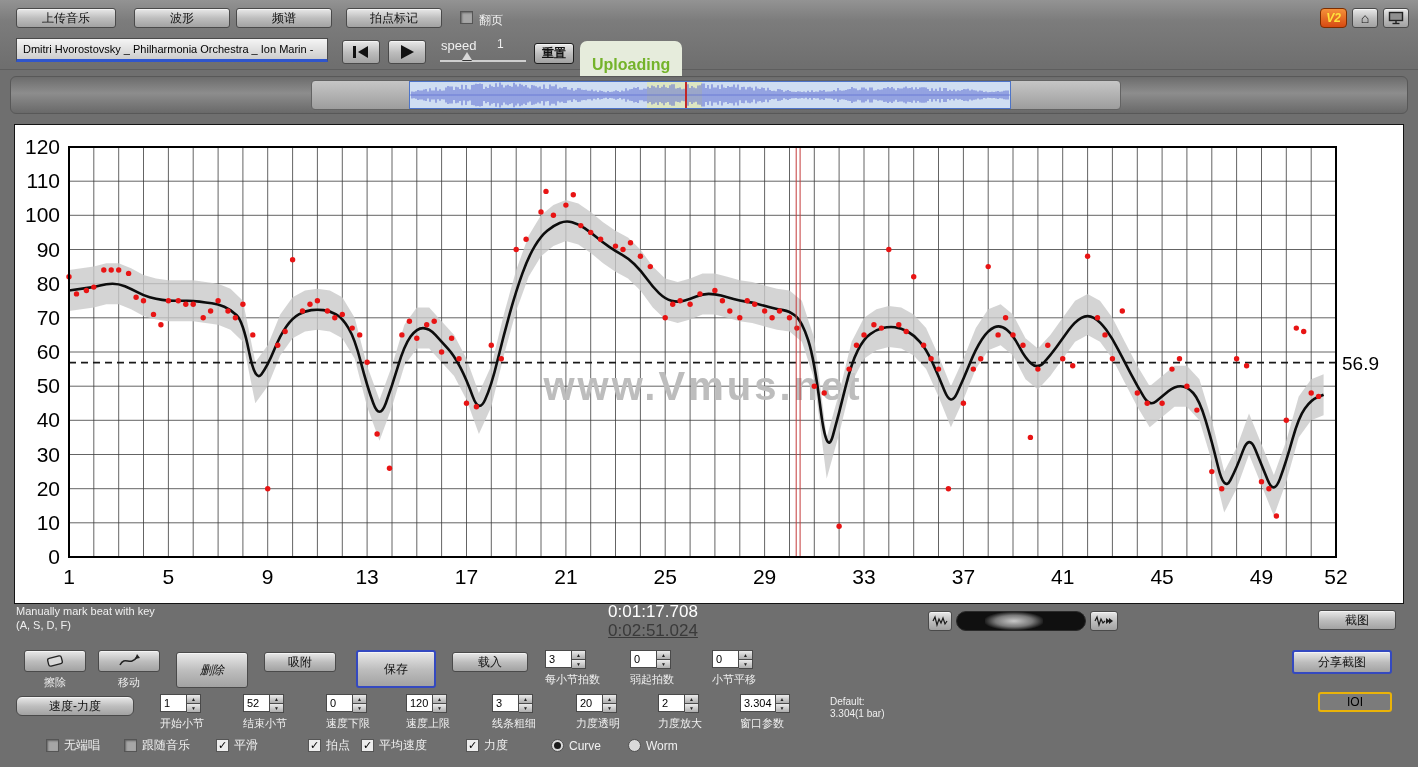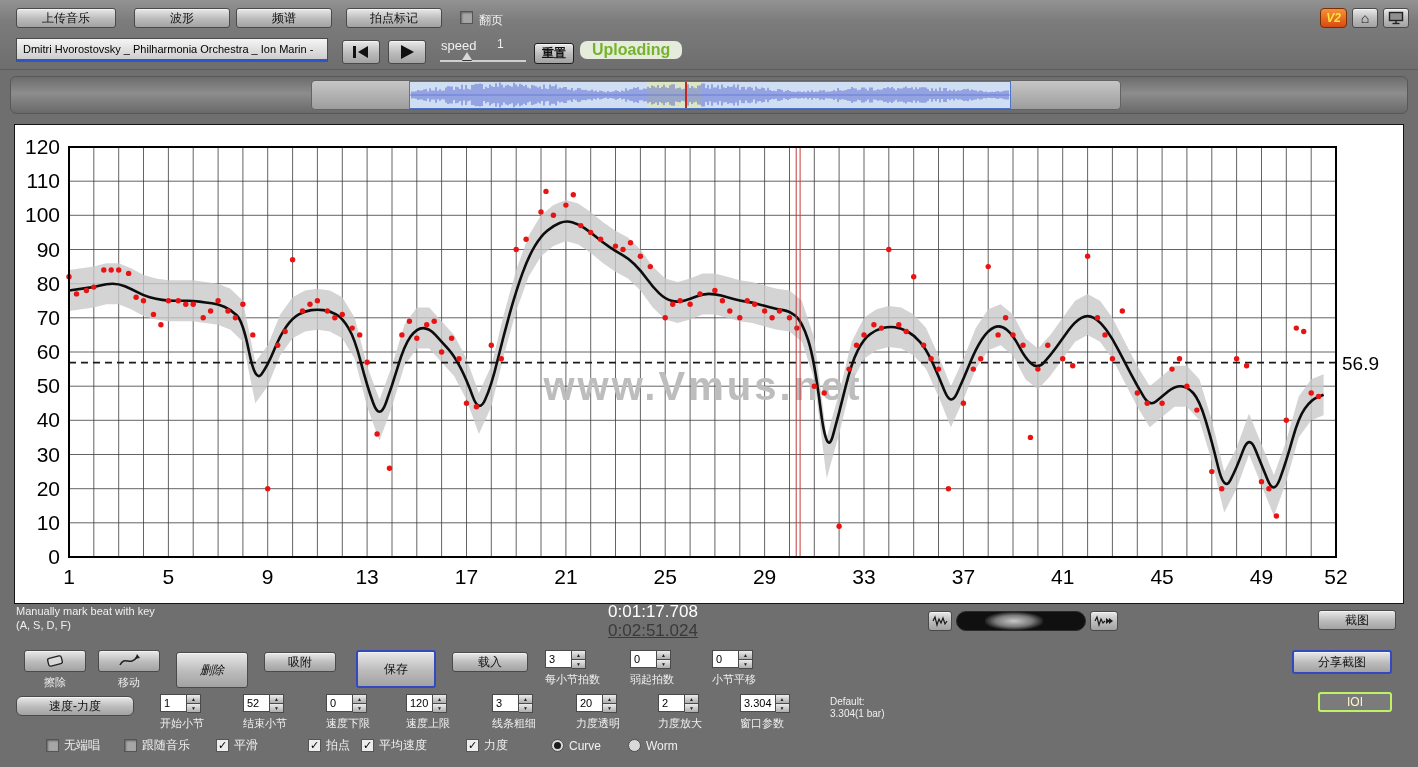--- a/index.html
+++ b/index.html
@@ -26,21 +26,21 @@
     position:absolute; background:linear-gradient(#f5f5f5,#cdcdcd);
     border:1px solid #4a4a4a; border-bottom:3px solid #2f55cc;
     font-size:11px; color:#000; padding:4px 6px; overflow:hidden; white-space:nowrap;
   }
   .v2-badge {
     position:absolute; display:flex; align-items:center; justify-content:center;
     background:linear-gradient(#f5913a,#d74a12); border:1px solid #7c2d00; border-radius:4px;
     color:#ffe23c; font-weight:bold; font-style:italic; font-size:12px;
   }
   .uploading {
-    position:absolute; background:#e6ecdc; border-radius:7px; padding:0 12px;
+    position:absolute; background:#e6ecdc; border-radius:7px; padding:15px 12px;
     color:#74b32a; font-weight:bold; font-size:16px;
   }
   .wave-strip {
     position:absolute; left:10px; top:76px; width:1398px; height:38px;
     background:linear-gradient(#6c6c6c,#8d8d8d 45%,#696969);
     border:1px solid #585858; border-radius:6px;
   }
   .wave-track {
     position:absolute; left:300px; top:3px; width:810px; height:30px;
     background:linear-gradient(#c6c6c6,#9d9d9d); border:1px solid #636363; border-radius:4px;
@@ -86,22 +86,22 @@
   .cb-box.checked { background:#ededed; box-shadow:none; }
   .cb-label { color:#f0f0f0; font-size:12px; white-space:nowrap; }
   .radio-outer {
     width:13px; height:13px; border-radius:50%; background:#d9d9d9; border:1px solid #4f4f4f;
     display:flex; align-items:center; justify-content:center;
   }
   .radio-dot { width:7px; height:7px; border-radius:50%; background:#1b1b1b; display:none; }
   .radio-item.selected .radio-dot { display:block; }
   .ioi-btn {
     position:absolute; display:flex; align-items:center; justify-content:center;
-    background:#7b7b7b; border:2px solid #bef264; border-radius:3px;
-    color:#fef9c3; font-size:12px;
+    background:#7b7b7b; border:2px solid #eab308; border-radius:3px;
+    color:#000000; font-size:12px;
   }
   .tool-icon { pointer-events:none; }
   .slider-track { position:absolute; height:0; border-top:2px solid #cfcfcf; }
   .slider-thumb {
     position:absolute; width:0; height:0;
     border-left:5px solid transparent; border-right:5px solid transparent; border-bottom:8px solid #d8d8d8;
     filter:drop-shadow(0 1px 0 #333);
   }
 </style>
 </head>

